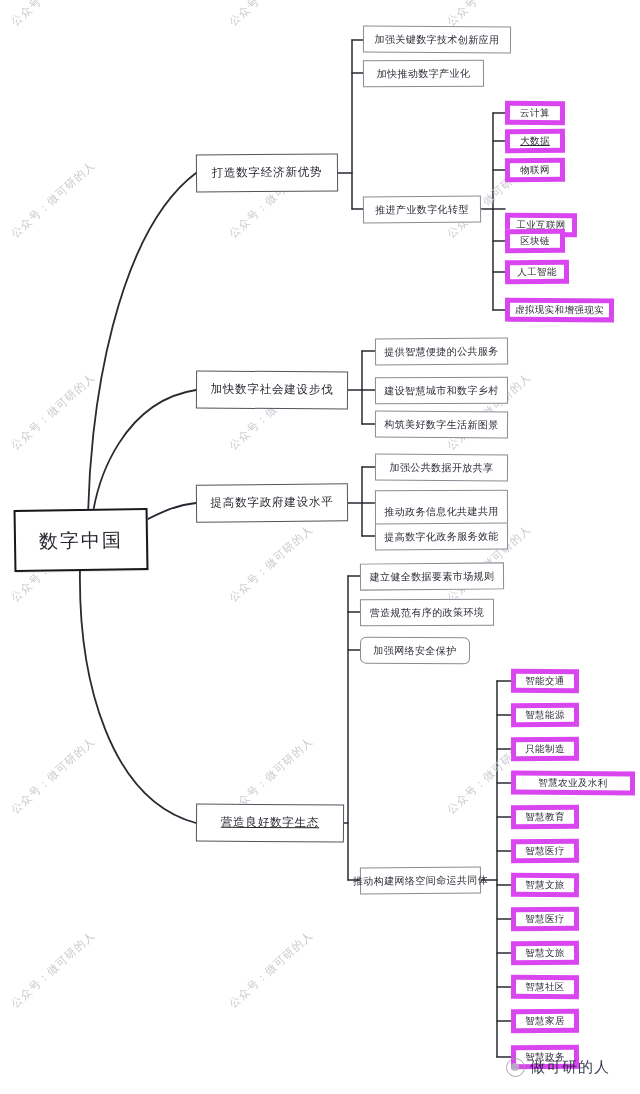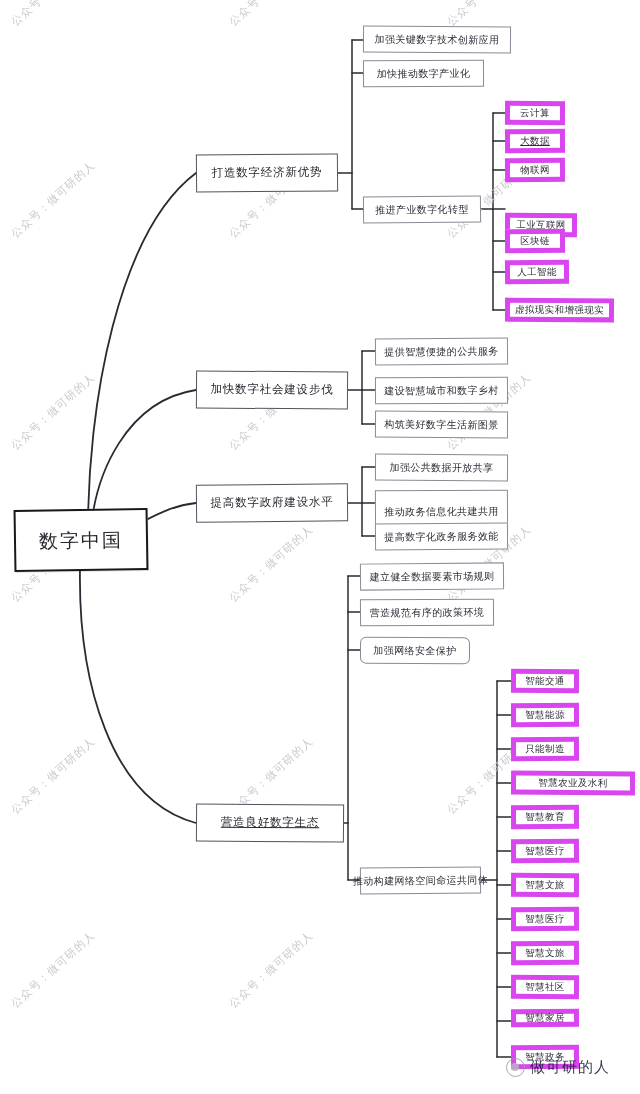--- a/index.html
+++ b/index.html
@@ -297,21 +297,21 @@
   </div>
   <div class="node lvl3 tilt3" style="left:511px; top:907px; width:68px; height:24px;">
     <span>智慧医疗</span>
   </div>
   <div class="node lvl3 tilt1" style="left:511px; top:941px; width:68px; height:24px;">
     <span>智慧文旅</span>
   </div>
   <div class="node lvl3 tilt2" style="left:511px; top:975px; width:68px; height:24px;">
     <span>智慧社区</span>
   </div>
-  <div class="node lvl3 tilt3" style="left:511px; top:1009px; width:68px; height:18px;">
+  <div class="node lvl3 tilt3" style="left:511px; top:1009px; width:68px; height:24px;">
     <span>智慧家居</span>
   </div>
   <div class="node lvl3 tilt1" style="left:511px; top:1045px; width:68px; height:24px;">
     <span>智慧政务</span>
   </div>
 
   <div id="brand" style="left:506px; top:1058px;">
     <span class="logo"></span>
     <span>做可研的人</span>
   </div>

